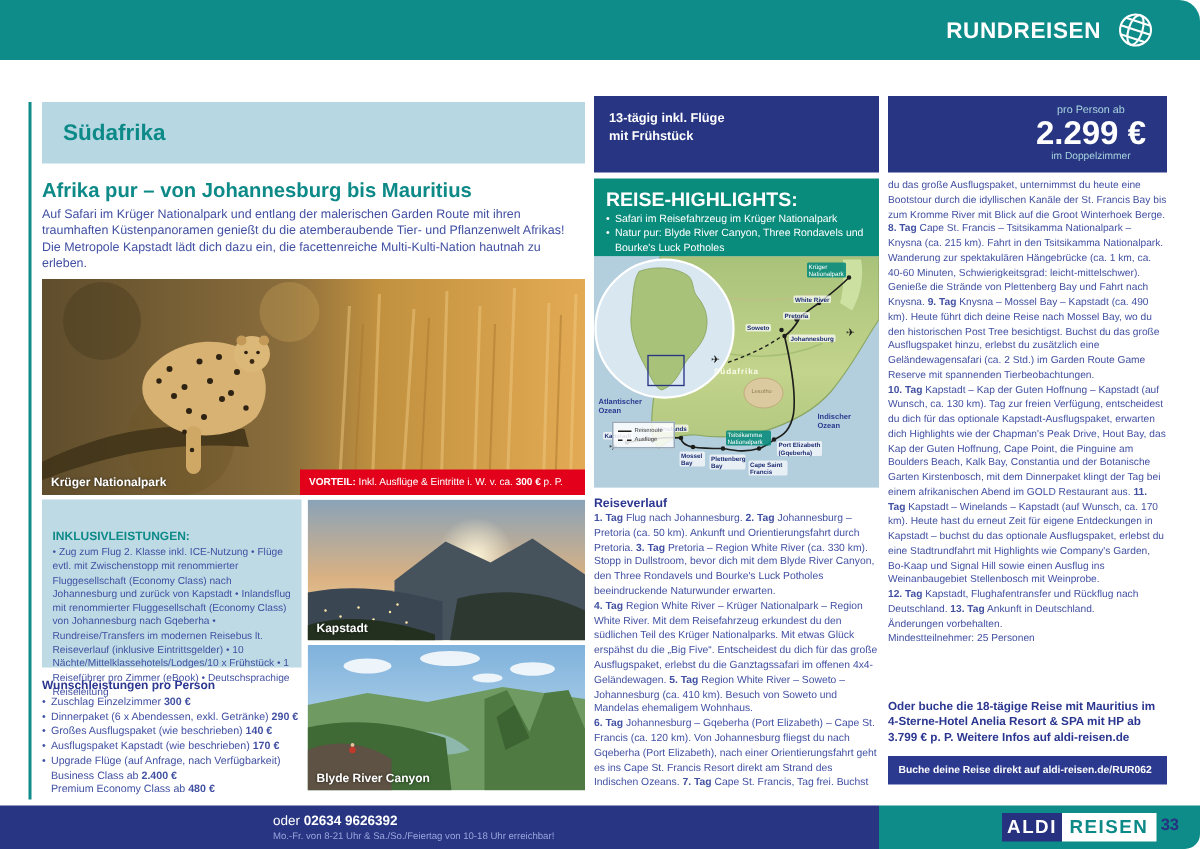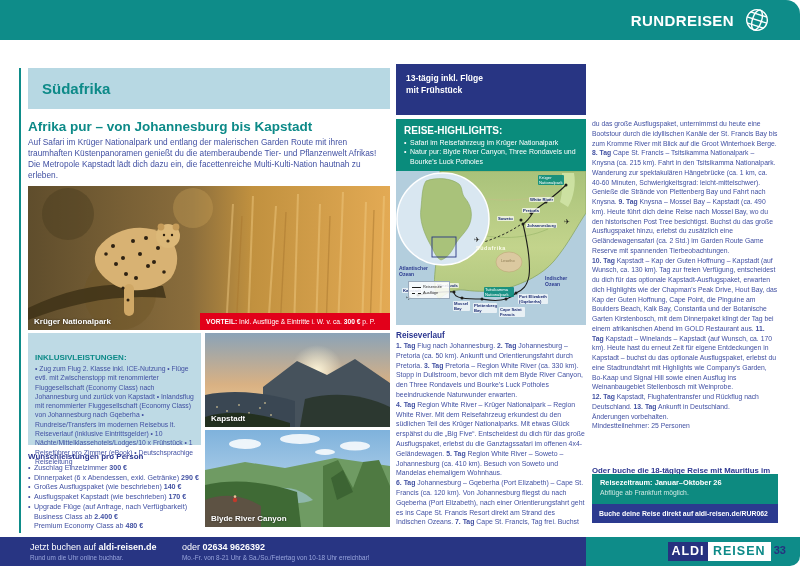--- a/index.html
+++ b/index.html
@@ -37,21 +37,21 @@
   .inkl-box { position:absolute; left:28px; top:333px; width:173px; height:112px; background:#bedae5; padding:20px 7px; }
   .inkl-title { color:#0d8a88; font-size:8px; font-weight:bold; margin-bottom:2px; }
   .inkl-text { font-size:6.8px; line-height:9.3px; color:#4150a2; }
   .extras { position:absolute; left:28px; top:452px; width:176px; }
   .extras-title { font-size:8px; font-weight:bold; color:#2b3690; margin-bottom:3px; }
   .ex-row { display:flex; font-size:7.1px; line-height:9.7px; color:#4150a2; }
   .ex-row .bull { width:6px; flex:none; }
   .ex-row b { font-weight:bold; }
   
   .hl-box { position:absolute; left:396px; top:119px; width:190px; height:52px; background:#0a8c7c; color:#fff; padding:6px 8px; }
-  .hl-title { font-size:10px; font-weight:bold; margin-bottom:2px; }
+  .hl-title { font-size:13px; font-weight:bold; margin-bottom:2px; }
   .hl-item { display:flex; font-size:7px; line-height:9.4px; }
   .hl-item .bull { width:6px; flex:none; }
   
   .map { position:absolute; left:396px; top:171px; width:190px; height:154px; background:#b3cedd; }
   .map svg { position:absolute; left:0; top:0; }
   .ml { position:absolute; font-size:4.2px; line-height:1.2; font-weight:bold; color:#1d2d73; }
   .ml.city { background:rgba(255,255,255,.7); padding:0 1px; border-radius:1px; }
   .ml.park { background:rgba(10,140,124,.9); color:#fff; padding:0 1px; border-radius:1px; font-weight:normal; }
   .ml.ocean { font-size:5px; color:#2b3a8f; background:none; }
   .ml.country { font-size:5.4px; color:rgba(255,255,240,.95); letter-spacing:.6px; font-weight:bold; }
@@ -107,22 +107,29 @@
 
   <div class="dest-box">
     <span>Südafrika</span>
   </div>
 
   <div class="duration-box">
     <div>13-tägig inkl. Flüge</div>
     <div>mit Frühstück</div>
   </div>
 
-
-  <h1 class="intro-title">Afrika pur – von Johannesburg bis Kapstadt</h1>
+  <div class="price-box">
+    <div class="price-inner">
+      <div class="pp">pro Person ab</div>
+      <div class="pv">2.299 €</div>
+      <div class="ps">im Doppelzimmer</div>
+    </div>
+  </div>
+
+  <h1 class="intro-title">Afrika pur – von Johannesburg bis Mauritius</h1>
   <p class="intro-text">Auf Safari im Krüger Nationalpark und entlang der malerischen Garden Route mit ihren traumhaften Küstenpanoramen genießt du die atemberaubende Tier- und Pflanzenwelt Afrikas! Die Metropole Kapstadt lädt dich dazu ein, die facettenreiche Multi-Kulti-Nation hautnah zu erleben.</p>
 
   <figure class="hero">
     <svg width="362" height="144" viewBox="0 0 362 144">
       <defs>
         <linearGradient id="hg" x1="0" y1="0" x2="1" y2="0">
           <stop offset="0" stop-color="#5f4d2c"></stop>
             <stop offset="0.45" stop-color="#8a6d3c"></stop>
           <stop offset="0.62" stop-color="#c1913f"></stop>
             <stop offset="1" stop-color="#e3aa54"></stop>
@@ -367,32 +374,24 @@
   <section class="itin2">
     <div class="itin-text">du das große Ausflugspaket, unternimmst du heute eine Bootstour durch die idyllischen Kanäle der St. Francis Bay bis zum Kromme River mit Blick auf die Groot Winterhoek Berge. <b>8. Tag</b> Cape St. Francis – Tsitsikamma Nationalpark – Knysna (ca. 215 km). Fahrt in den Tsitsikamma Nationalpark. Wanderung zur spektakulären Hängebrücke (ca. 1 km, ca. 40-60 Minuten, Schwierigkeitsgrad: leicht-mittelschwer). Genieße die Strände von Plettenberg Bay und Fahrt nach Knysna. <b>9. Tag</b> Knysna – Mossel Bay – Kapstadt (ca. 490 km). Heute führt dich deine Reise nach Mossel Bay, wo du den historischen Post Tree besichtigst. Buchst du das große Ausflugspaket hinzu, erlebst du zusätzlich eine Geländewagensafari (ca. 2 Std.) im Garden Route Game Reserve mit spannenden Tierbeobachtungen.
 <b>10. Tag</b> Kapstadt – Kap der Guten Hoffnung – Kapstadt (auf Wunsch, ca. 130 km). Tag zur freien Verfügung, entscheidest du dich für das optionale Kapstadt-Ausflugspaket, erwarten dich Highlights wie der Chapman's Peak Drive, Hout Bay, das Kap der Guten Hoffnung, Cape Point, die Pinguine am Boulders Beach, Kalk Bay, Constantia und der Botanische Garten Kirstenbosch, mit dem Dinnerpaket klingt der Tag bei einem afrikanischen Abend im GOLD Restaurant aus. <b>11. Tag</b> Kapstadt – Winelands – Kapstadt (auf Wunsch, ca. 170 km). Heute hast du erneut Zeit für eigene Entdeckungen in Kapstadt – buchst du das optionale Ausflugspaket, erlebst du eine Stadtrundfahrt mit Highlights wie Company's Garden, Bo-Kaap und Signal Hill sowie einen Ausflug ins Weinanbaugebiet Stellenbosch mit Weinprobe.
 <b>12. Tag</b> Kapstadt, Flughafentransfer und Rückflug nach Deutschland. <b>13. Tag</b> Ankunft in Deutschland.
 Änderungen vorbehalten.
 Mindestteilnehmer: 25 Personen</div>
   </section>
 
   <p class="mauritius">Oder buche die 18-tägige Reise mit Mauritius im 4-Sterne-Hotel Anelia Resort &amp; SPA mit HP ab 3.799 € p. P. Weitere Infos auf aldi-reisen.de</p>
 
-  <div class="period-box">
-    <div class="period-l1">Reisezeitraum: Januar–Oktober 26</div>
-    <div class="period-l2">Abflüge ab Frankfurt möglich.</div>
-  </div>
 
   <div class="rur-box">Buche deine Reise direkt auf aldi-reisen.de/RUR062</div>
 
   <footer class="footer-blue">
-    <div class="fgroup g1">
-      <div class="fl1"><span>Jetzt buchen auf </span><b>aldi-reisen.de</b></div>
-      <div class="fl2">Rund um die Uhr online buchbar.</div>
-    </div>
     <div class="fgroup g2">
       <div class="fl1"><span>oder </span><b>02634 9626392</b></div>
       <div class="fl2">Mo.-Fr. von 8-21 Uhr &amp; Sa./So./Feiertag von 10-18 Uhr erreichbar!</div>
     </div>
   </footer>
   <div class="footer-teal">
     <div class="logo">
       <span class="logo-aldi">ALDI</span>
       <span class="logo-reisen">REISEN</span>
     </div>

